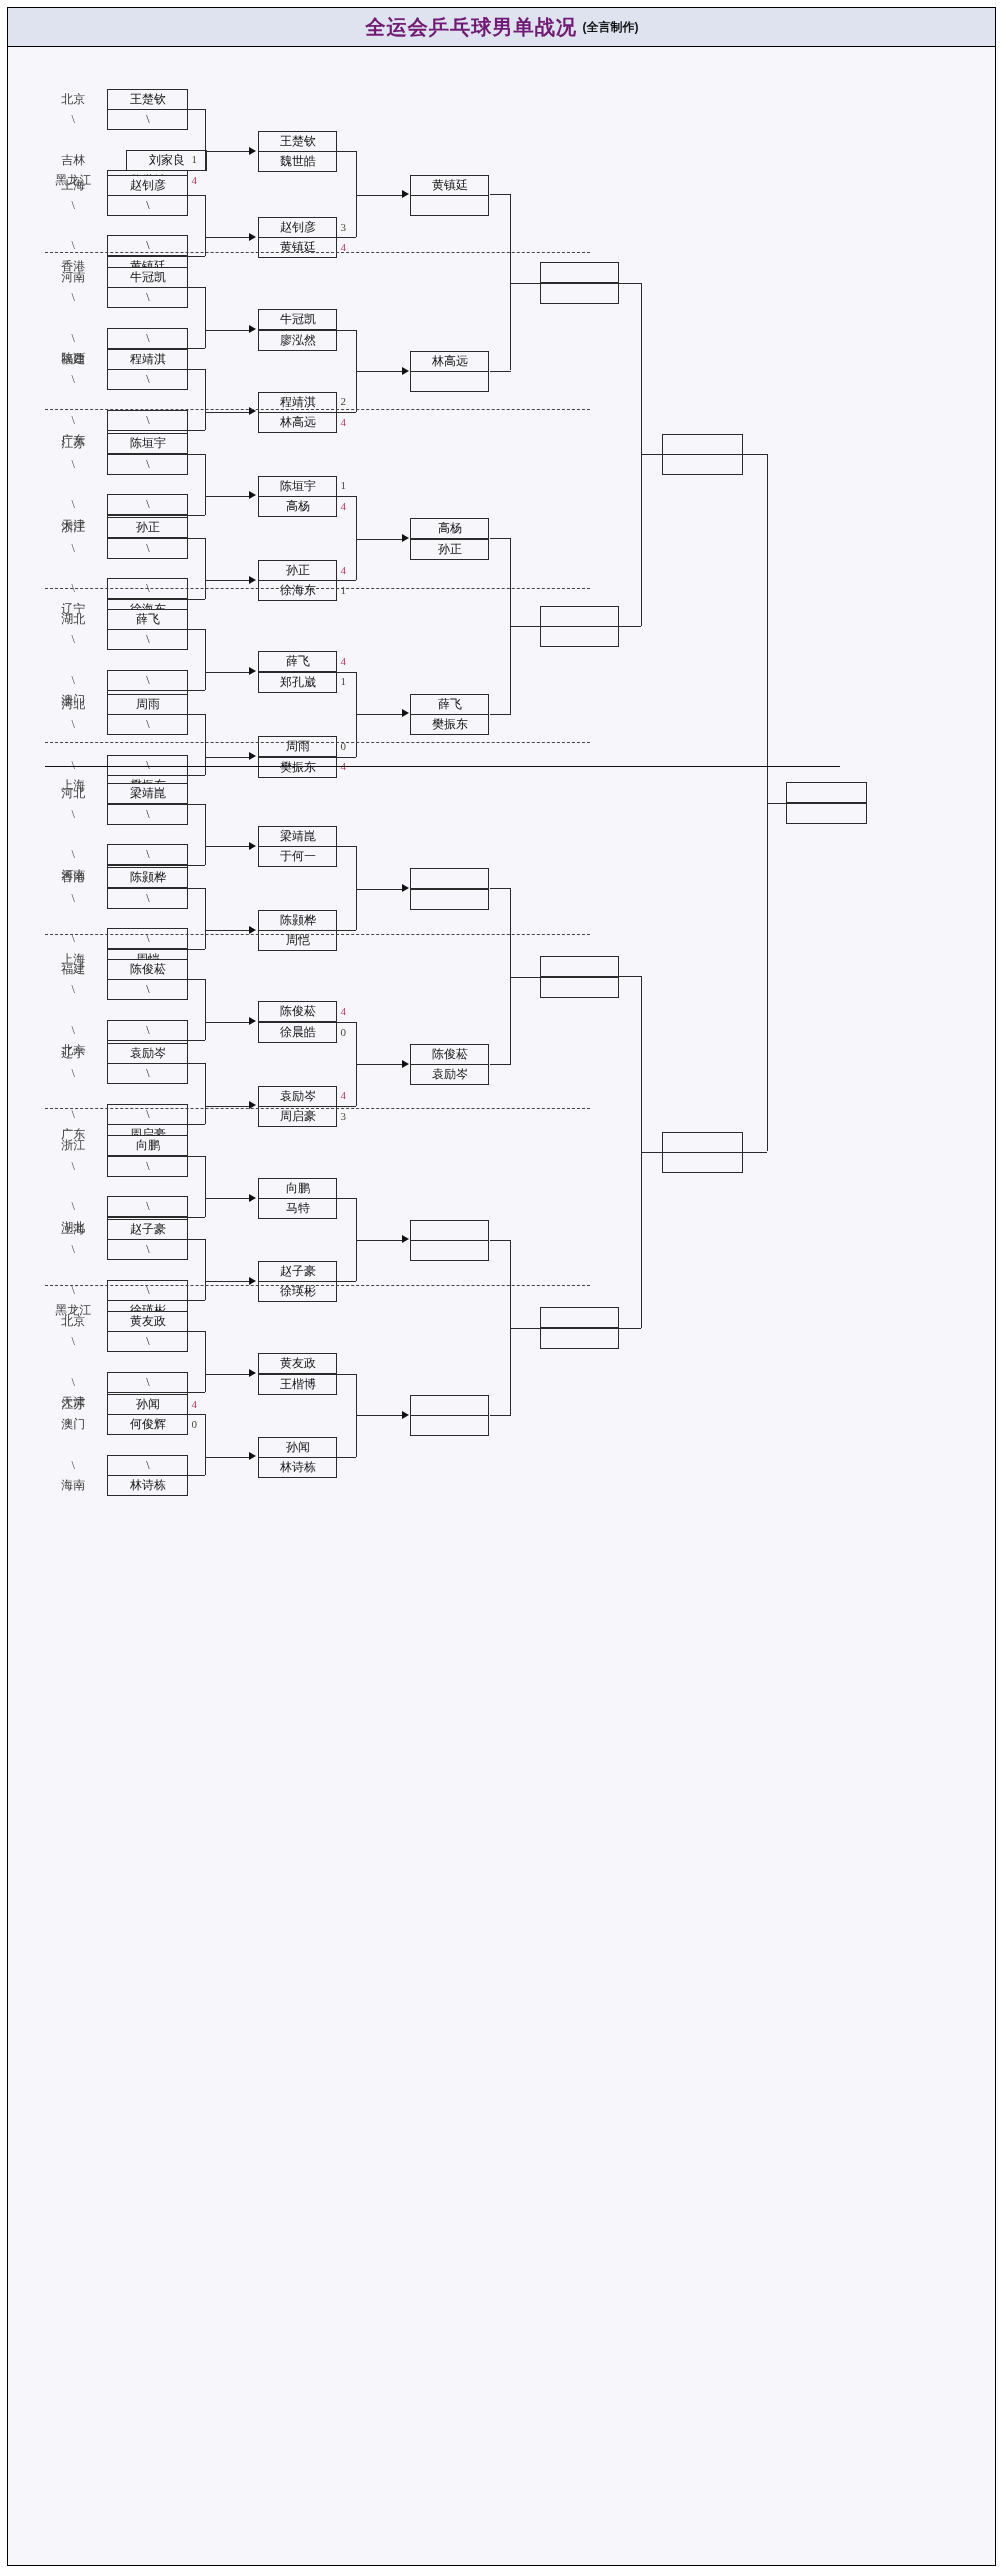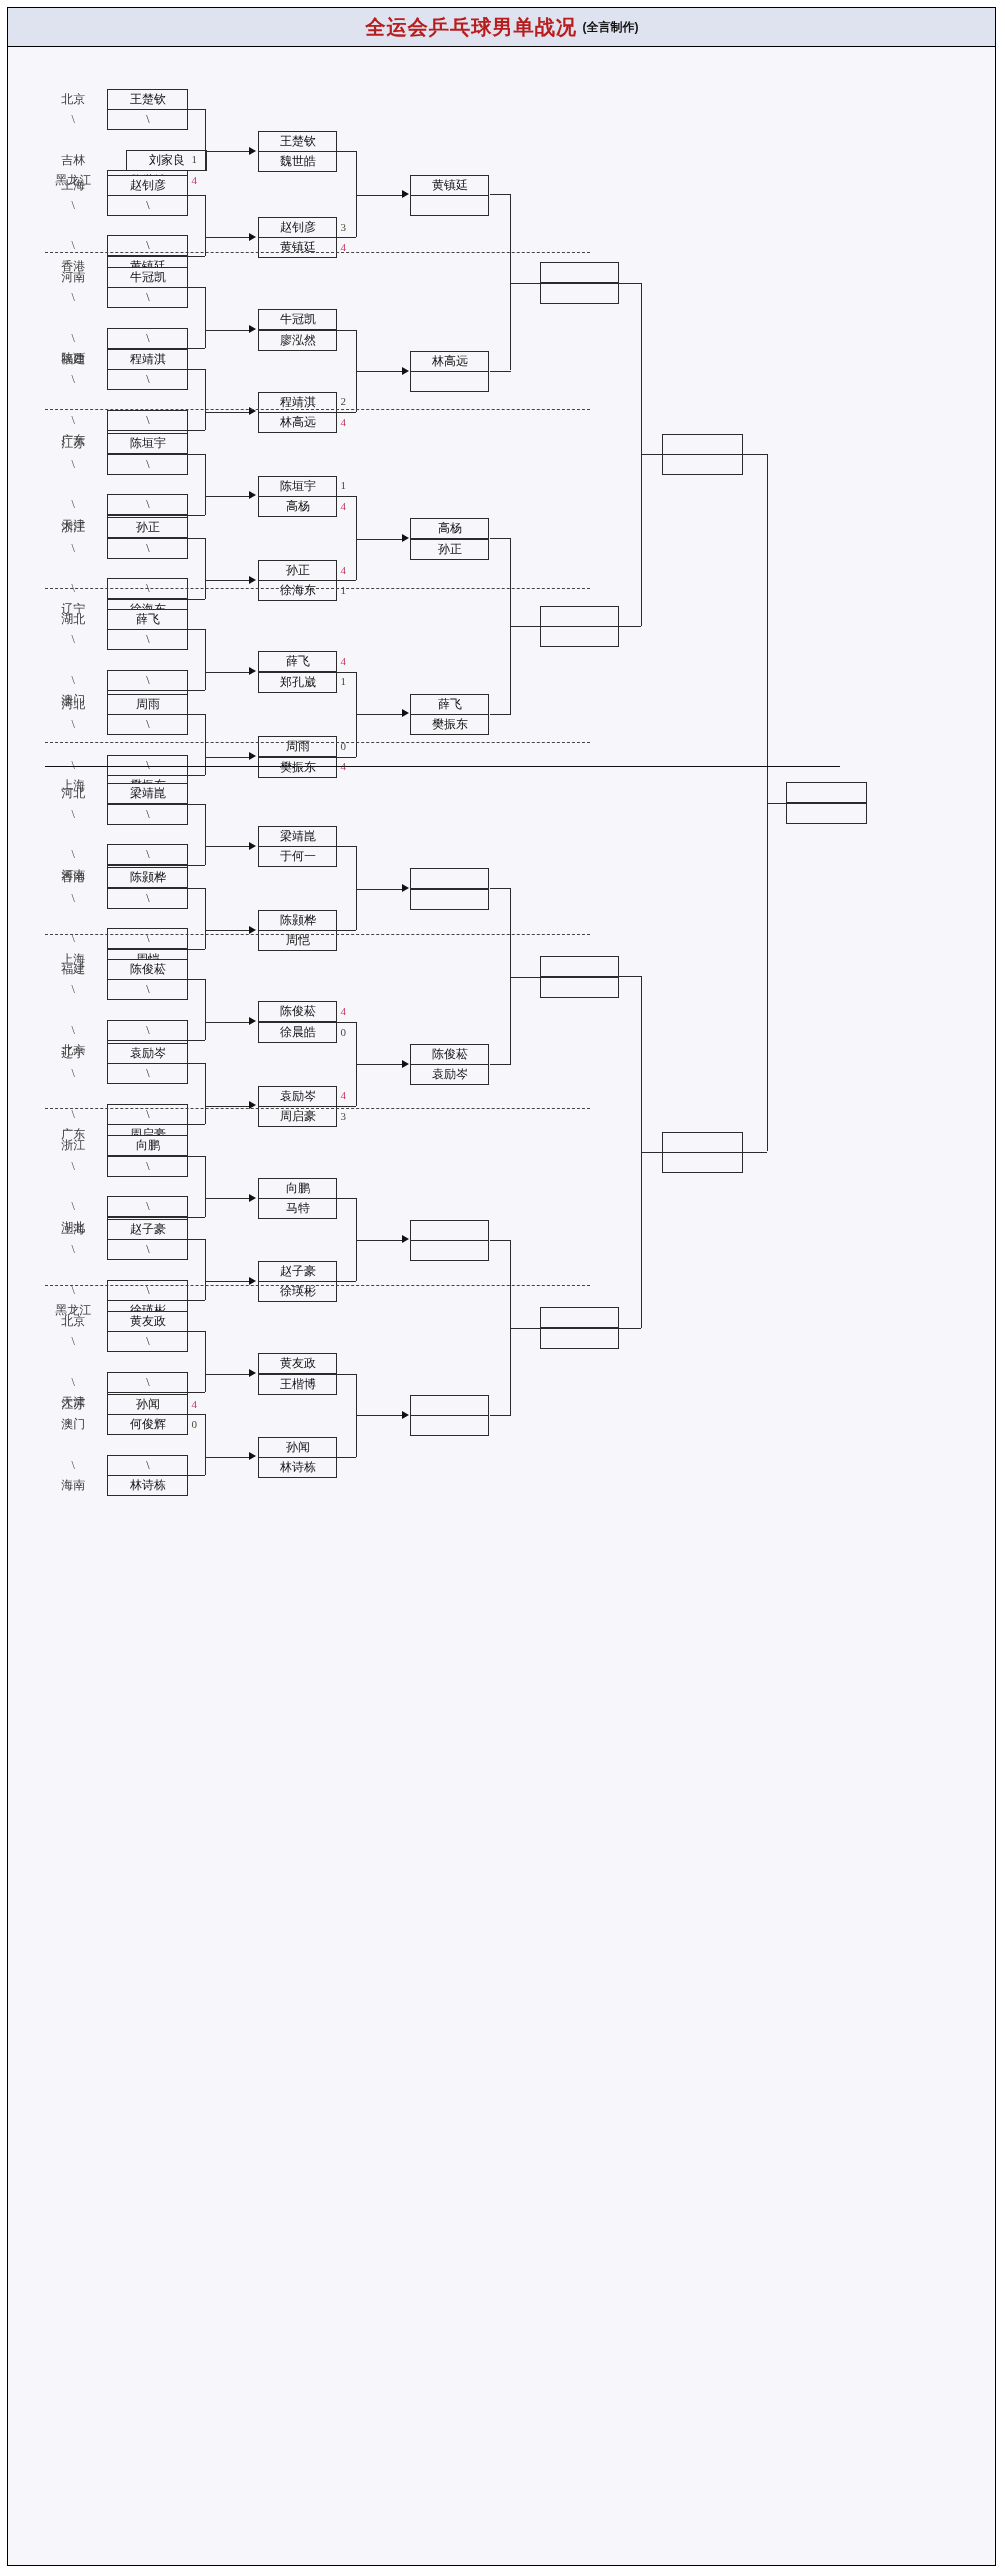--- a/index.html
+++ b/index.html
@@ -1,20 +1,20 @@
 <!DOCTYPE html>
 <html style="font-size:15px"><head>
 <meta charset="utf-8">
 <style>
   html,body{margin:0;padding:0;background:#ffffff;}
   body{font-family:"Liberation Sans","DejaVu Sans",sans-serif;}
   #page{position:relative;width:1005px;height:2576px;background:#ffffff;overflow:hidden;}
   #frame{position:absolute;left:7.4px;top:7.4px;width:989px;height:2559px;border:1.8px solid #000;box-sizing:border-box;background:#f7f7fb;}
   #titlebar{position:absolute;left:0;top:0;width:100%;height:39px;background:#dfe3ef;border-bottom:1.8px solid #000;box-sizing:border-box;display:flex;align-items:center;justify-content:center;}
-  #titlebar .t-main{font-size:20.3px;font-weight:bold;color:#b91c1c;letter-spacing:0.9px;}
+  #titlebar .t-main{font-size:20.3px;font-weight:bold;color:#701a75;letter-spacing:0.9px;}
   #titlebar .t-sub{font-size:12px;font-weight:bold;color:#111;margin-left:5.5px;}
   .canvas{position:absolute;left:16px;top:39px;width:100%;height:1839px;font-family:Liberation Serif, serif;}
 
   
   .bx{position:absolute;box-sizing:border-box;border:0.9px solid #2b2b2b;background:#f7f7fb;
       font-size:12px;color:#111;display:flex;align-items:center;justify-content:center;}
 
   
   .prov{position:absolute;font-size:12px;color:#3a3a3a;width:57px;text-align:center;height:20.3px;line-height:20.3px;}
 

